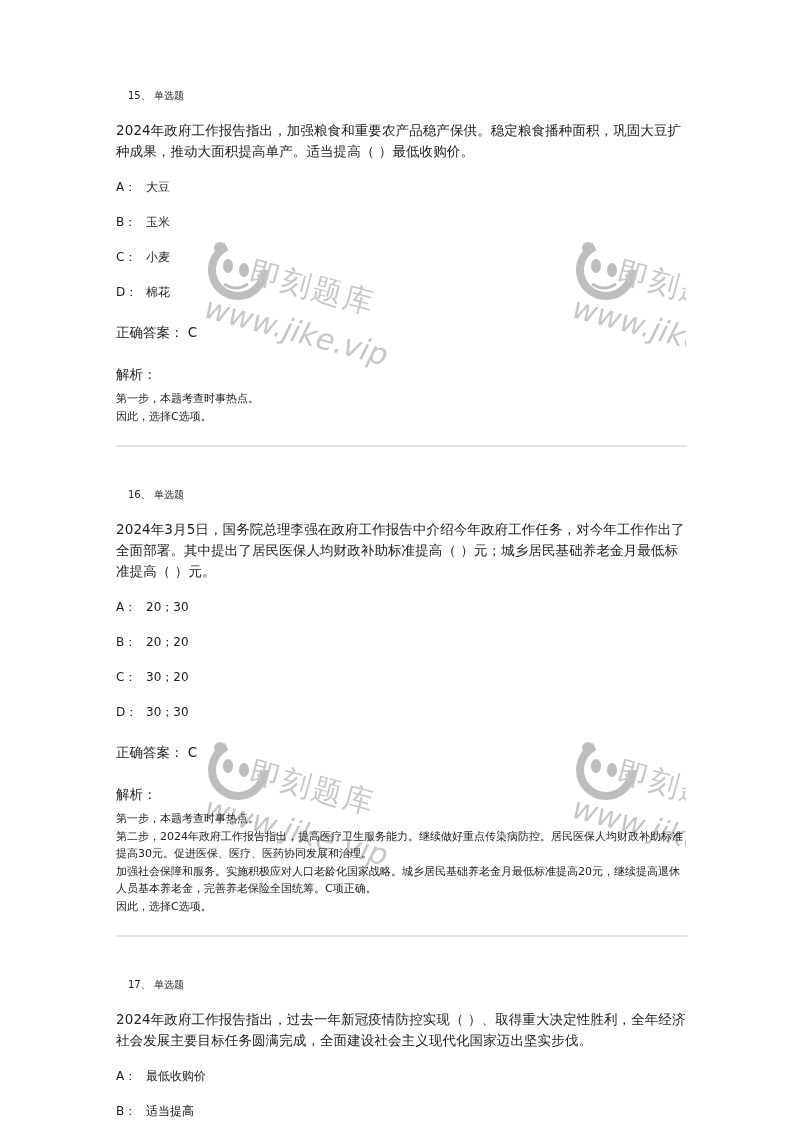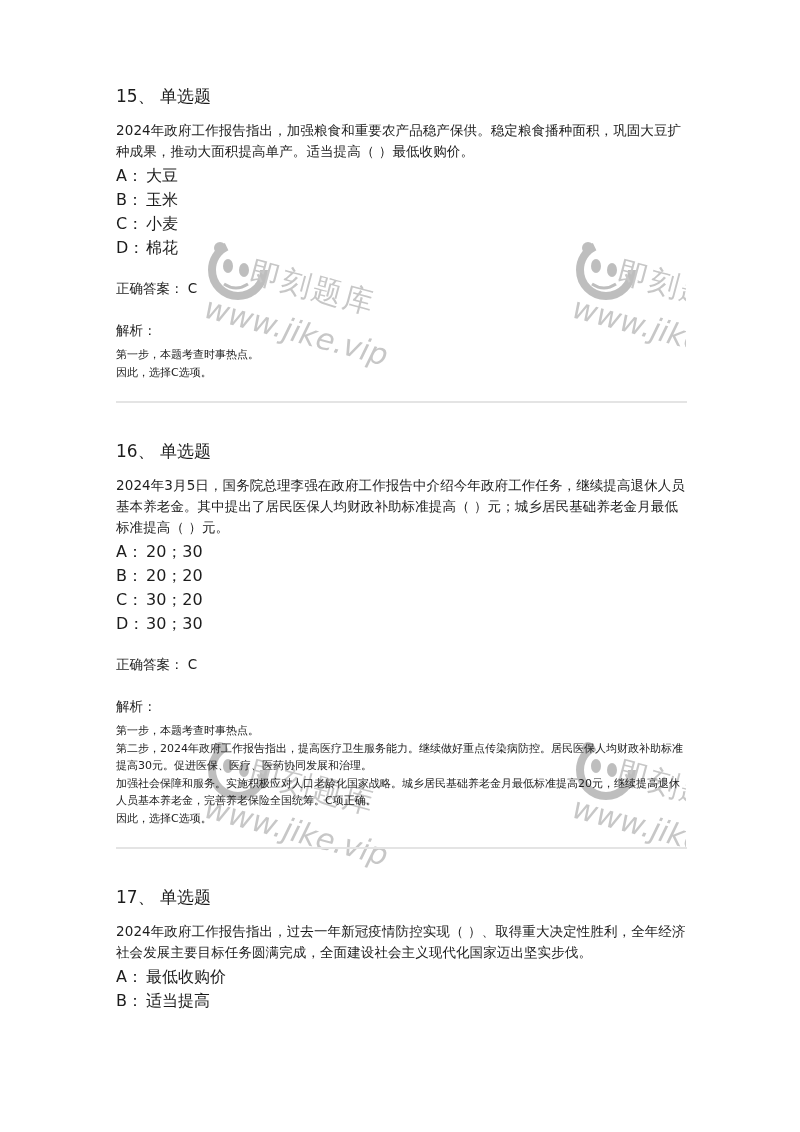--- a/index.html
+++ b/index.html
@@ -3,23 +3,23 @@
 <meta charset="utf-8">
 <style>
   html, body { margin: 0; padding: 0; background: #ffffff; }
   body {
     width: 800px; height: 1132px; position: relative; overflow: hidden;
     font-family: "DejaVu Sans", "Liberation Sans", sans-serif;
     color: #1c1c1c;
   }
   .page { position: absolute; left: 116px; top: 86px; width: 570px; }
   .q-block { position: relative; }
-  .q-head { font-size: 17px; line-height: 20px; height: 21px; }
+  .q-head { font-size: 10px; line-height: 20px; height: 21px; margin-left: 12px; }
   .q-stem { font-size: 13.5px; line-height: 21px; margin-top: 13px; letter-spacing: 0.1px; }
-  .opt { font-size: 16px; line-height: 20px; margin-top: 4px; height: 20px; }
+  .opt { font-size: 12px; line-height: 20px; margin-top: 15px; height: 20px; }
   .opt .k { display: inline-block; width: 30px; }
   .answer { font-size: 13.5px; line-height: 20px; margin-top: 20px; }
   .analysis-label { font-size: 13.5px; line-height: 20px; margin-top: 22px; }
   .analysis { font-size: 11px; line-height: 17.5px; margin-top: 6px; }
   .analysis p { margin: 0; }
   .divider { height: 2px; background: #e4e4e4; margin: 20px 0 0 0; width: 571px; }
   .gap { height: 38px; }
   .wm { position: absolute; pointer-events: none; opacity: 0.55; }
   .wm .panda { position: absolute; left: 0; top: 0; width: 64px; height: 64px; }
   .wm .brand { position: absolute; left: 50px; top: 14px; font-size: 30px; color: #9a9a9a;
@@ -99,21 +99,21 @@
     <div class="divider"></div>
   </div>
 
   <div class="gap"></div>
 
   <div class="q-block">
     <div class="q-head">
       <span>16、</span>
       <span>单选题</span>
     </div>
-    <div class="q-stem">2024年3月5日，国务院总理李强在政府工作报告中介绍今年政府工作任务，继续提高退休人员基本养老金。其中提出了居民医保人均财政补助标准提高（ ）元；城乡居民基础养老金月最低标准提高（ ）元。</div>
+    <div class="q-stem">2024年3月5日，国务院总理李强在政府工作报告中介绍今年政府工作任务，对今年工作作出了全面部署。其中提出了居民医保人均财政补助标准提高（ ）元；城乡居民基础养老金月最低标准提高（ ）元。</div>
     <div class="opt"><span class="k">A：</span><span>20；30</span></div>
     <div class="opt"><span class="k">B：</span><span>20；20</span></div>
     <div class="opt"><span class="k">C：</span><span>30；20</span></div>
     <div class="opt"><span class="k">D：</span><span>30；30</span></div>
     <div class="answer"><span>正确答案：</span> <span>C</span></div>
     <div class="analysis-label">解析：</div>
     <div class="analysis">
       <p>第一步，本题考查时事热点。</p>
       <p>第二步，2024年政府工作报告指出，提高医疗卫生服务能力。继续做好重点传染病防控。居民医保人均财政补助标准提高30元。促进医保、医疗、医药协同发展和治理。</p>
       <p>加强社会保障和服务。实施积极应对人口老龄化国家战略。城乡居民基础养老金月最低标准提高20元，继续提高退休人员基本养老金，完善养老保险全国统筹。C项正确。</p>

